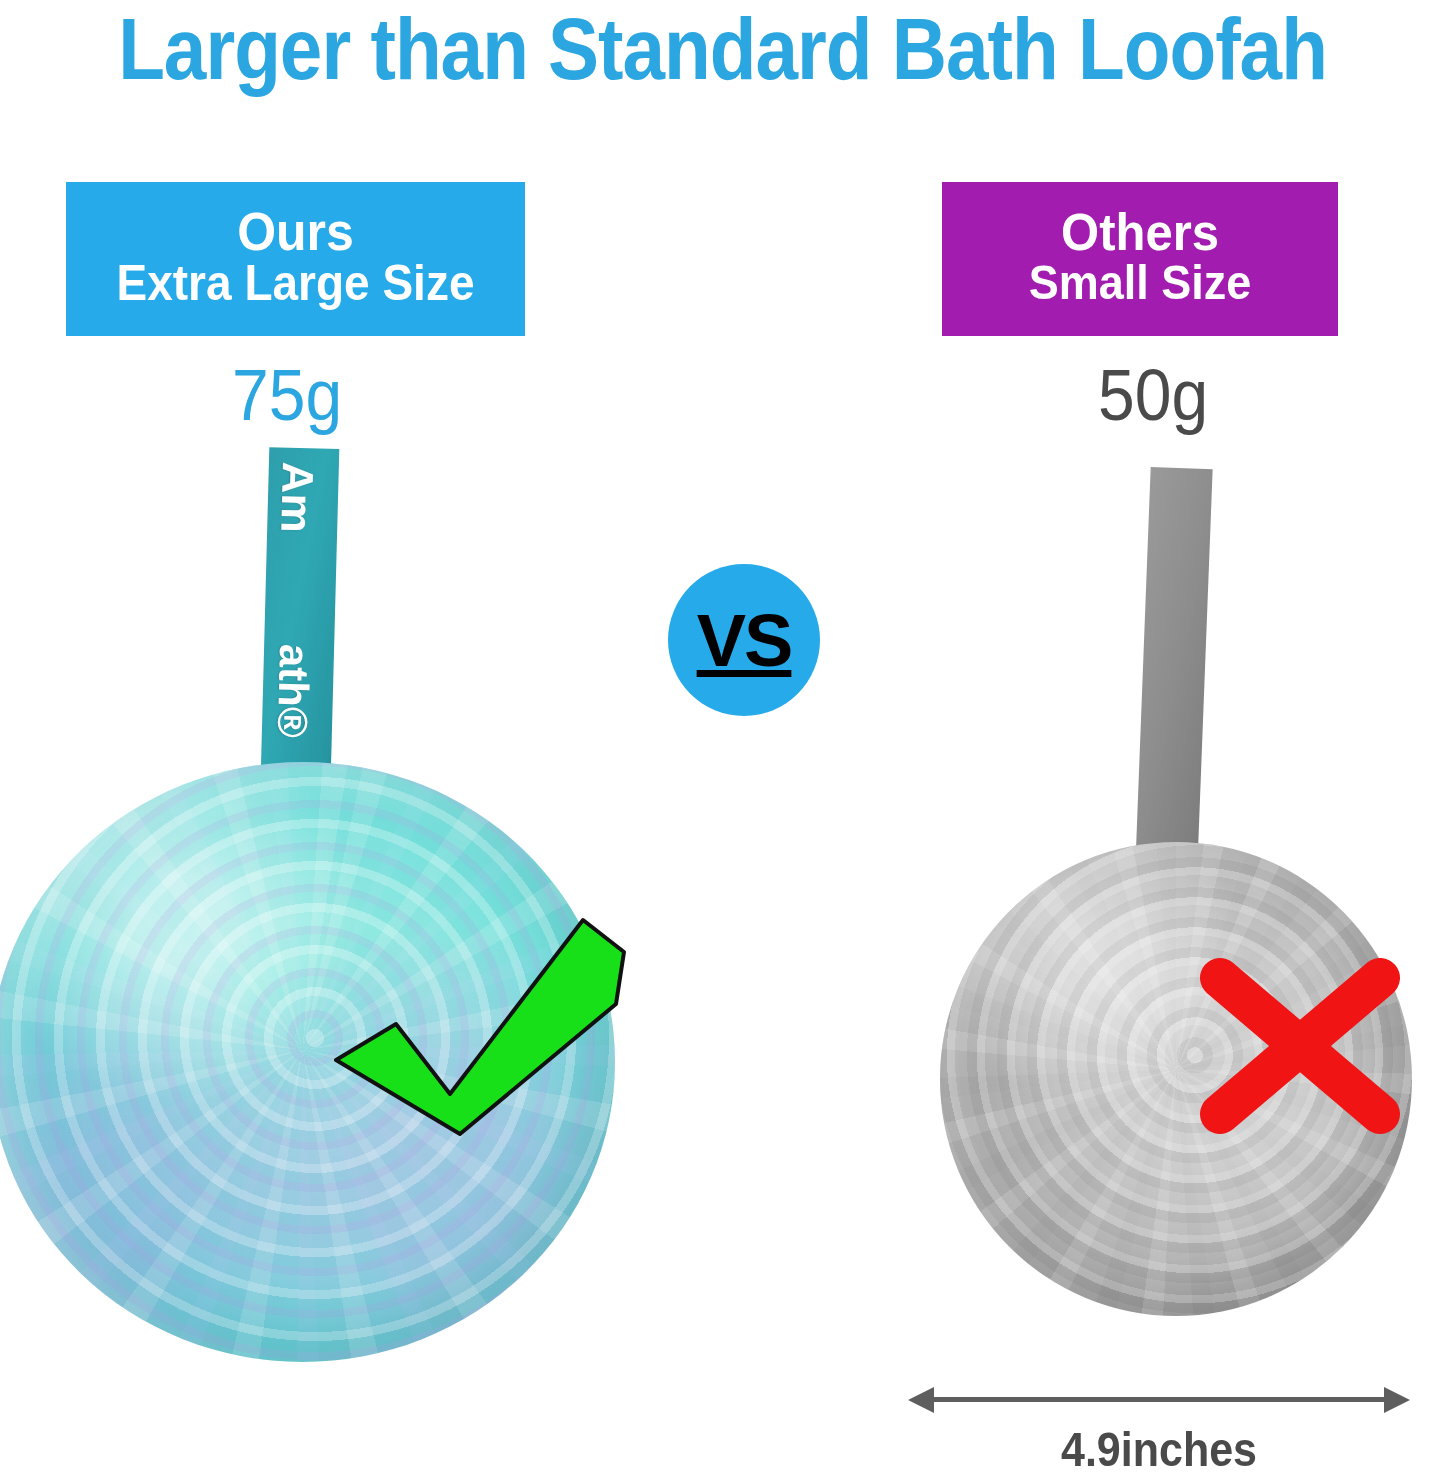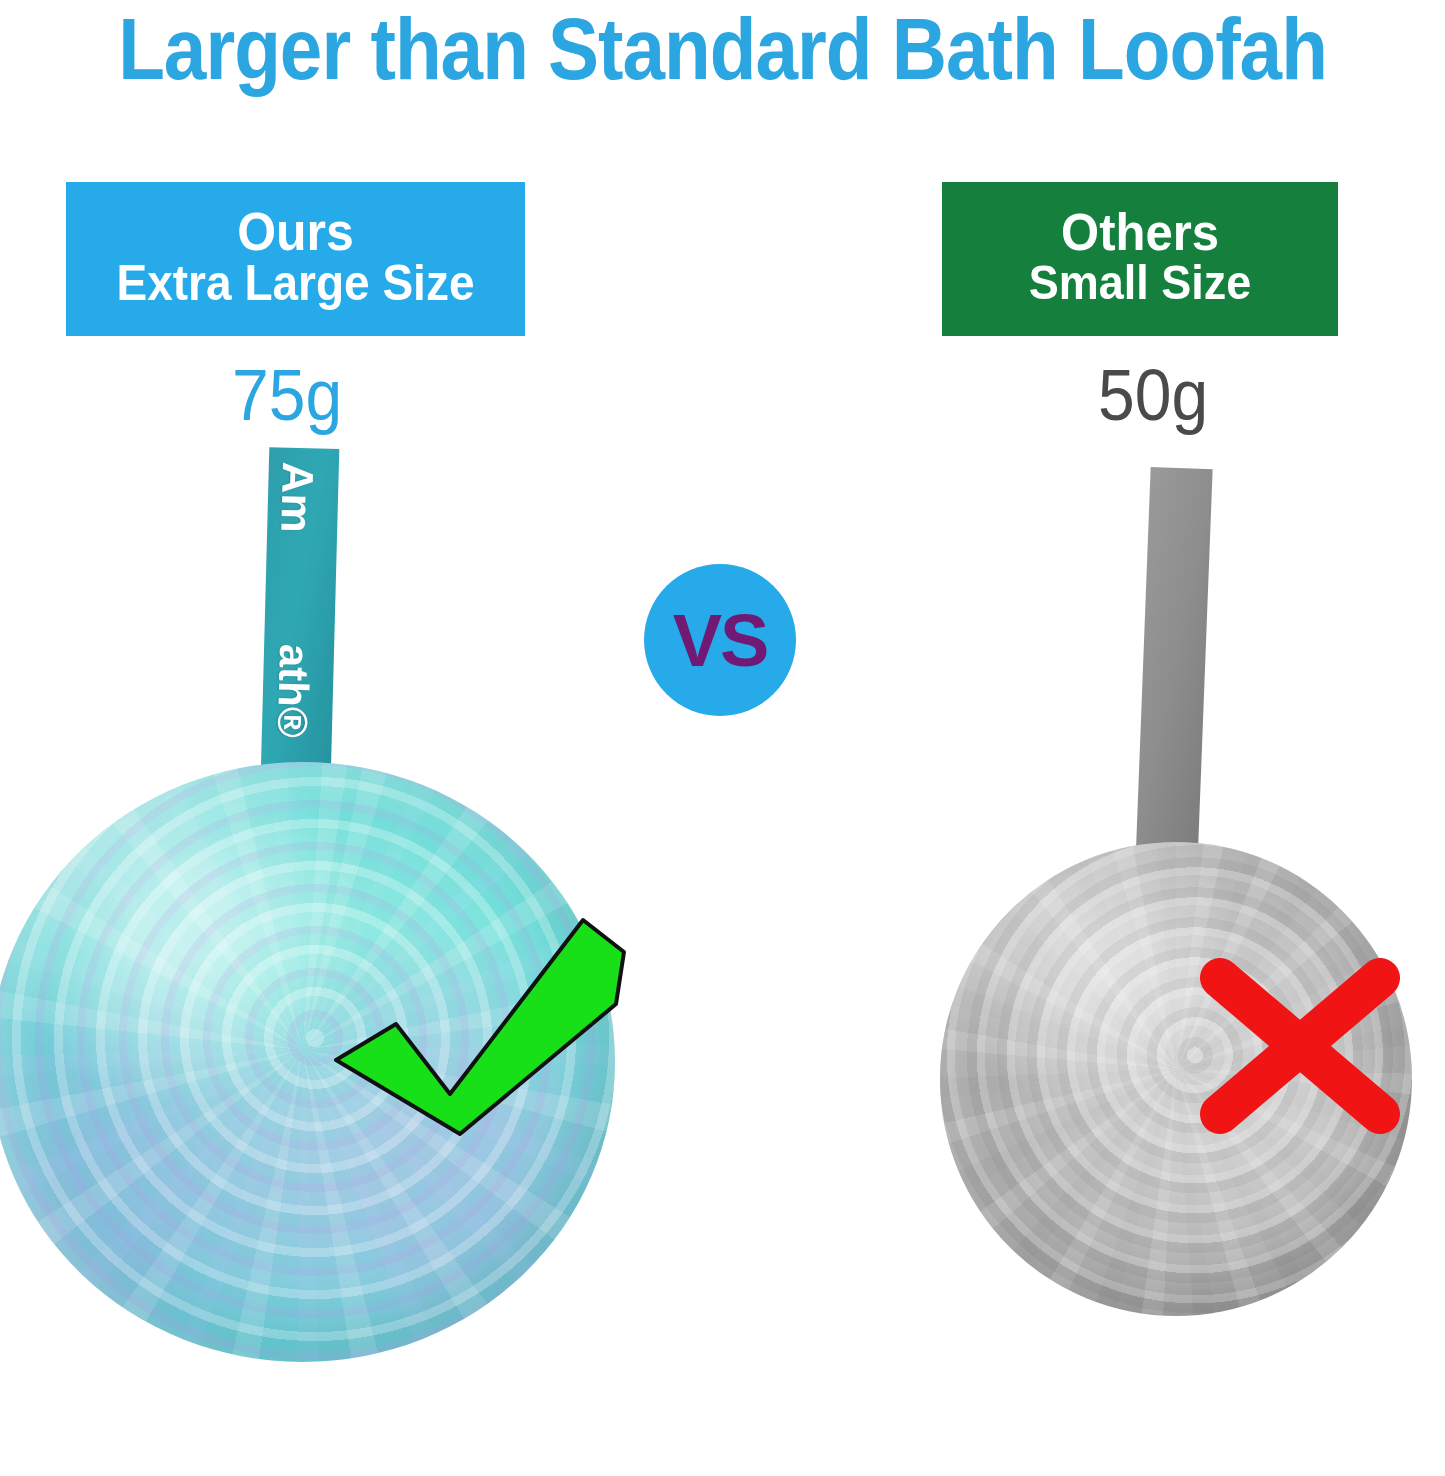--- a/index.html
+++ b/index.html
@@ -25,21 +25,21 @@
 
   
   .badge {
     position:absolute;
     display:flex; flex-direction:column;
     align-items:center; justify-content:center;
     color:#ffffff;
     padding:6px 0 10px 0;
   }
   .badge-ours  { left:66px;  top:182px; width:459px; height:154px; background:#26AAEA; }
-  .badge-other { left:942px; top:182px; width:396px; height:154px; background:#15803d; }
+  .badge-other { left:942px; top:182px; width:396px; height:154px; background:#a21caf; }
   .badge-main  { font-size:50px; font-weight:bold; line-height:1.06; transform:scaleY(1.07); }
   .badge-sub   { font-size:46px; font-weight:bold; line-height:1.08; transform:scaleY(1.07); }
   .badge-other .badge-main { font-size:49px; }
   .badge-other .badge-sub  { font-size:45px; }
 
   
   .weight {
     position:absolute; font-size:66px; font-weight:normal;
     transform:scaleY(1.1); white-space:nowrap;
   }
@@ -133,26 +133,27 @@
     background:
       repeating-radial-gradient(circle at 54% 45%,
         rgba(255,255,255,.26) 0 8px,
         rgba(110,110,110,.12) 8px 18px,
         rgba(255,255,255,.04) 18px 30px);
     opacity:.8;
   }
 
   
   .vs-circle {
-    position:absolute; left:644px; top:564px;
+    position:absolute; left:668px; top:564px;
     width:152px; height:152px; border-radius:50%;
     background:#26AAEA;
     display:flex; align-items:center; justify-content:center;
-    color:#701a75; font-size:74px; font-weight:bold;
+    color:#000000; font-size:74px; font-weight:bold;
     letter-spacing:-2px;
+    text-decoration:underline;
   }
 
   
   .check-mark { position:absolute; left:330px; top:912px; width:300px; height:230px; }
   .x-mark     { position:absolute; left:1186px; top:948px; width:228px; height:196px; }
 
   
   .measure { position:absolute; }
   .measure .bar { position:relative; height:34px; }
   .measure .line {
@@ -224,14 +225,22 @@
     </g>
     <g stroke="#F01414" stroke-width="40" stroke-linecap="round">
       <line x1="34" y1="30" x2="194" y2="166"></line>
       <line x1="194" y1="30" x2="34" y2="166"></line>
     </g>
   </svg>
 
   <div class="vs-circle">VS</div>
 
 
+  <div class="measure measure-other">
+    <div class="bar">
+      <span class="head l"></span>
+      <span class="line"></span>
+      <span class="head r"></span>
+    </div>
+    <div class="lbl">4.9inches</div>
+  </div>
 
 </div>
 
 </body></html>

